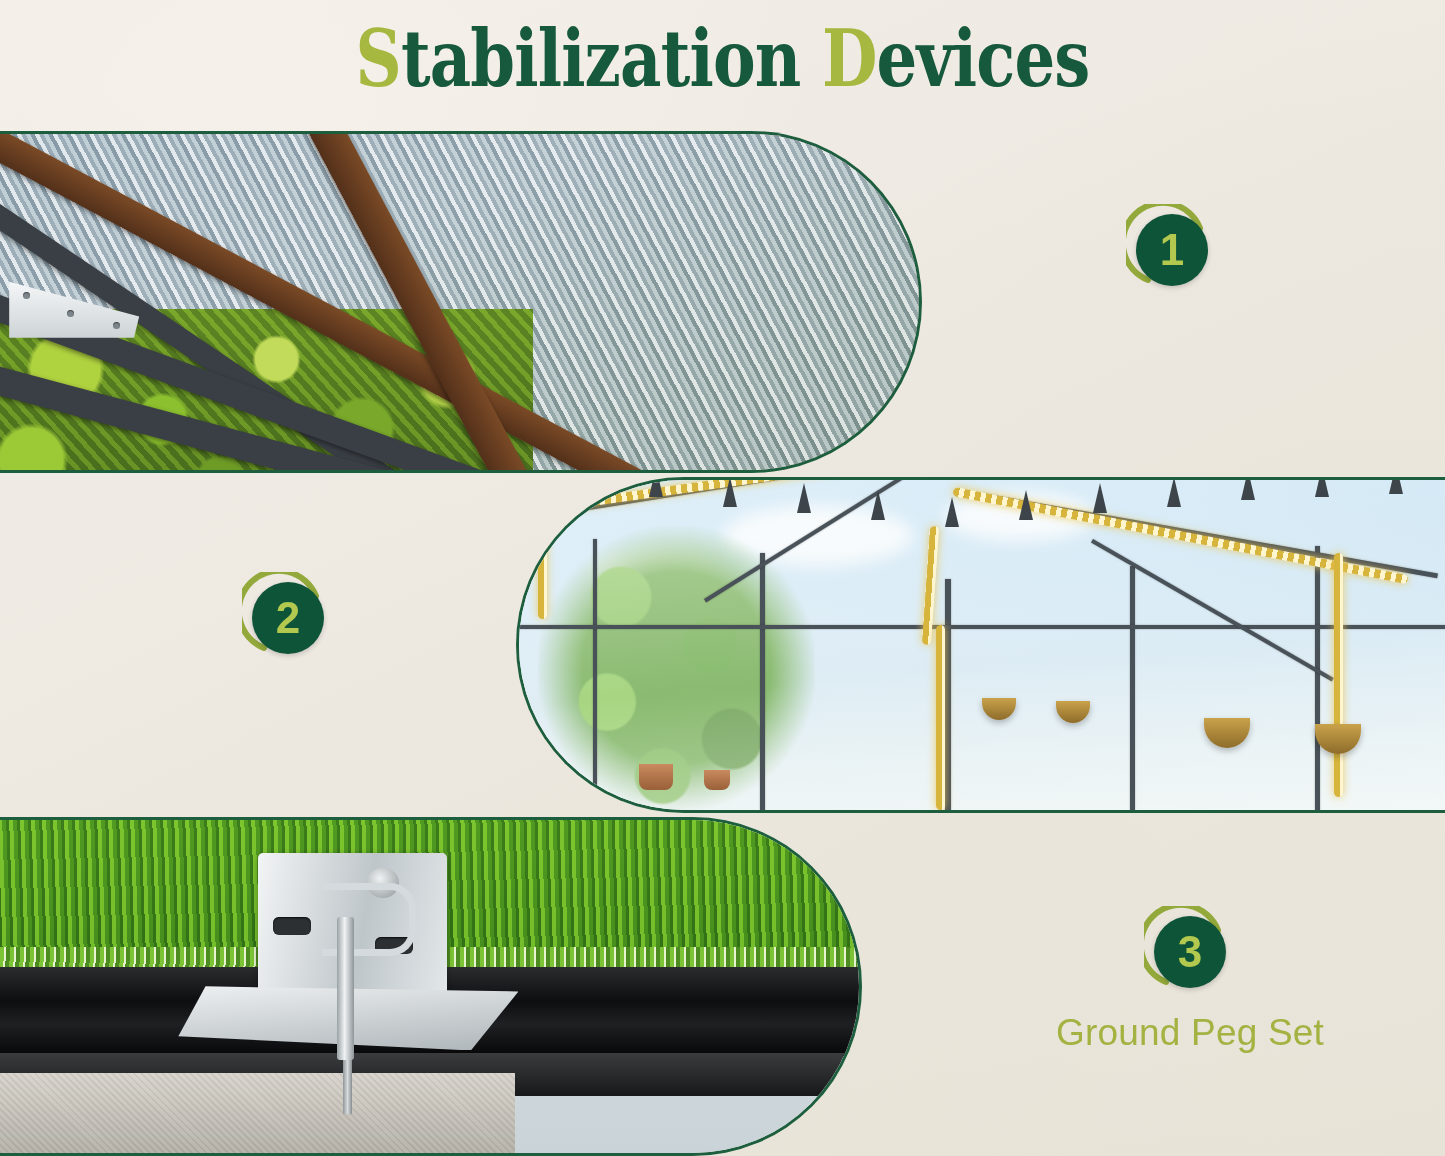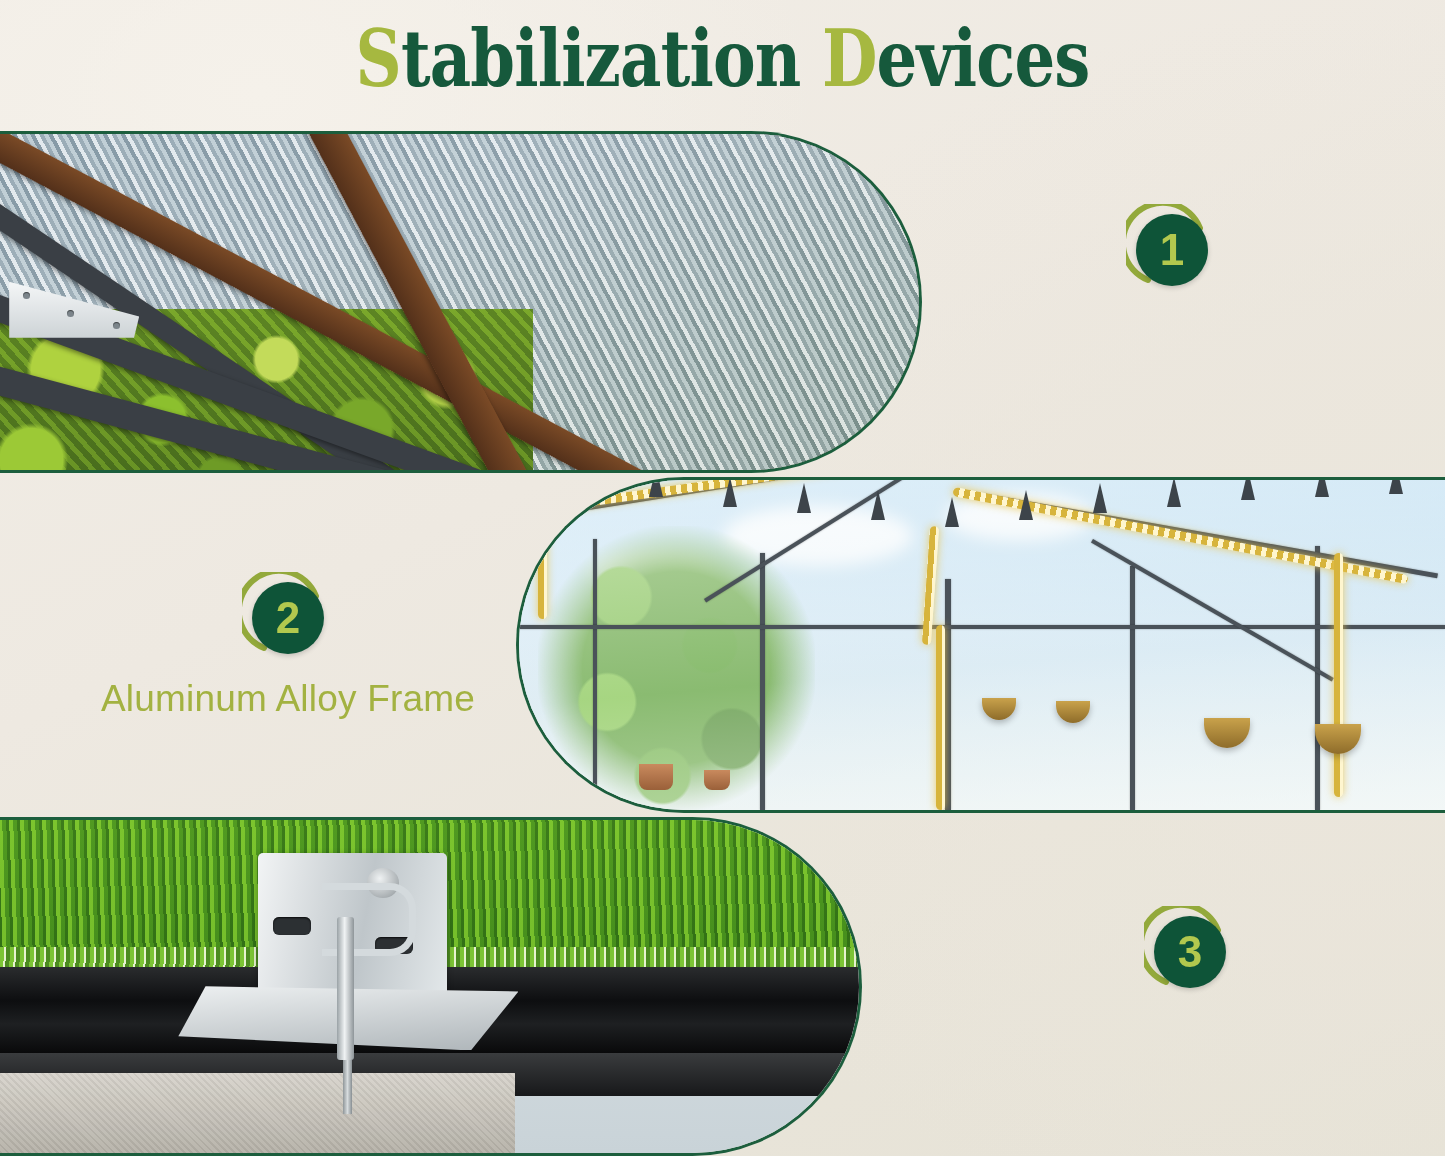--- a/index.html
+++ b/index.html
@@ -280,26 +280,26 @@
   </div>
 
   <div class="feature f2">
     <div class="badge">
       <svg width="92" height="92" viewBox="0 0 92 92">
         <path d="M 74 24 A 40 40 0 1 0 22 76" fill="none" stroke="#93A93B" stroke-width="6" stroke-linecap="round"></path>
       </svg>
       <div class="disc"></div>
       <div class="num">2</div>
     </div>
-    <div class="flabel">Aluminum Alloy Frame</div>
   </div>
 
   <div class="feature f3">
     <div class="badge">
       <svg width="92" height="92" viewBox="0 0 92 92">
         <path d="M 74 24 A 40 40 0 1 0 22 76" fill="none" stroke="#93A93B" stroke-width="6" stroke-linecap="round"></path>
       </svg>
       <div class="disc"></div>
       <div class="num">3</div>
     </div>
+    <div class="flabel">Ground Peg Set</div>
   </div>
 
 </div>
 
 </body></html>

